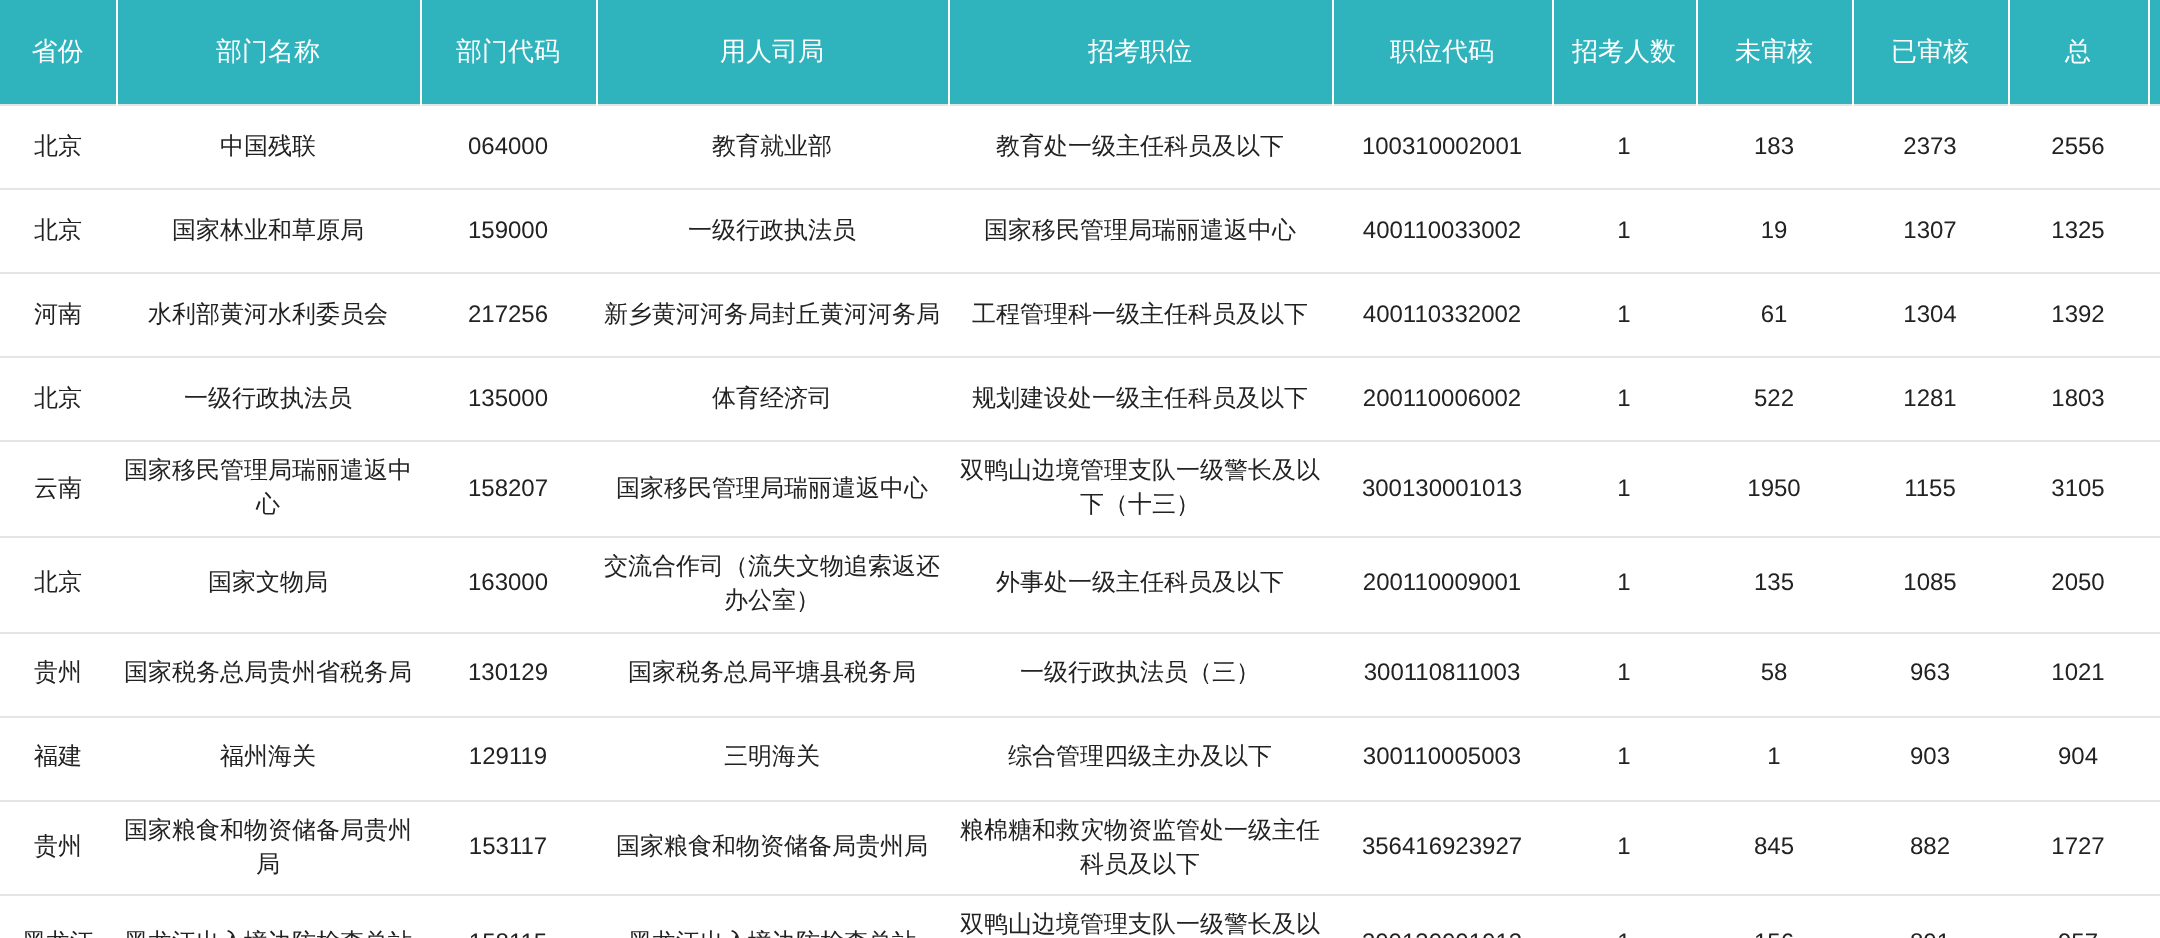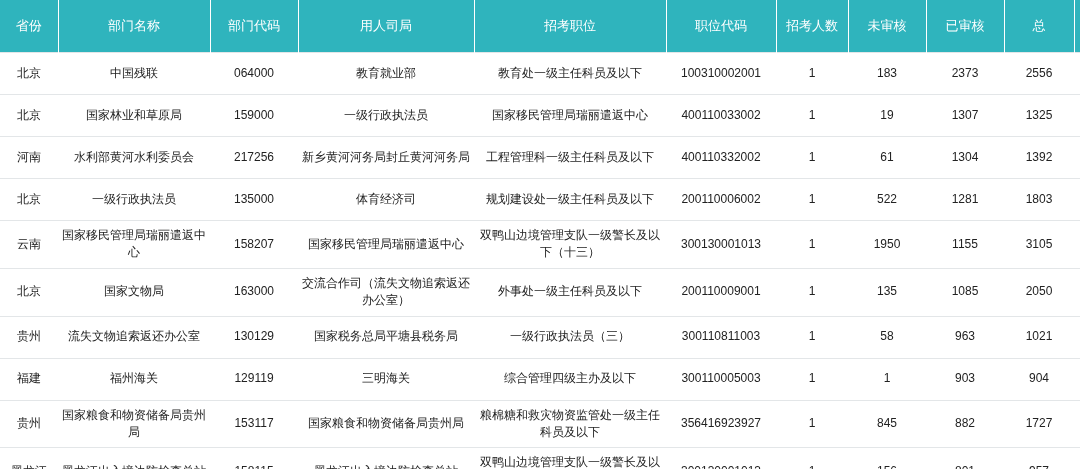--- a/index.html
+++ b/index.html
@@ -170,21 +170,21 @@
         <td>外事处一级主任科员及以下</td>
         <td>200110009001</td>
         <td>1</td>
         <td>135</td>
         <td>1085</td>
         <td>2050</td>
         <td>1085:1</td>
       </tr>
       <tr>
         <td>贵州</td>
-        <td>流失文物追索返还办公室</td>
+        <td>国家税务总局贵州省税务局</td>
         <td>130129</td>
         <td>国家税务总局平塘县税务局</td>
         <td>一级行政执法员（三）</td>
         <td>300110811003</td>
         <td>1</td>
         <td>58</td>
         <td>963</td>
         <td>1021</td>
         <td>963:1</td>
       </tr>

